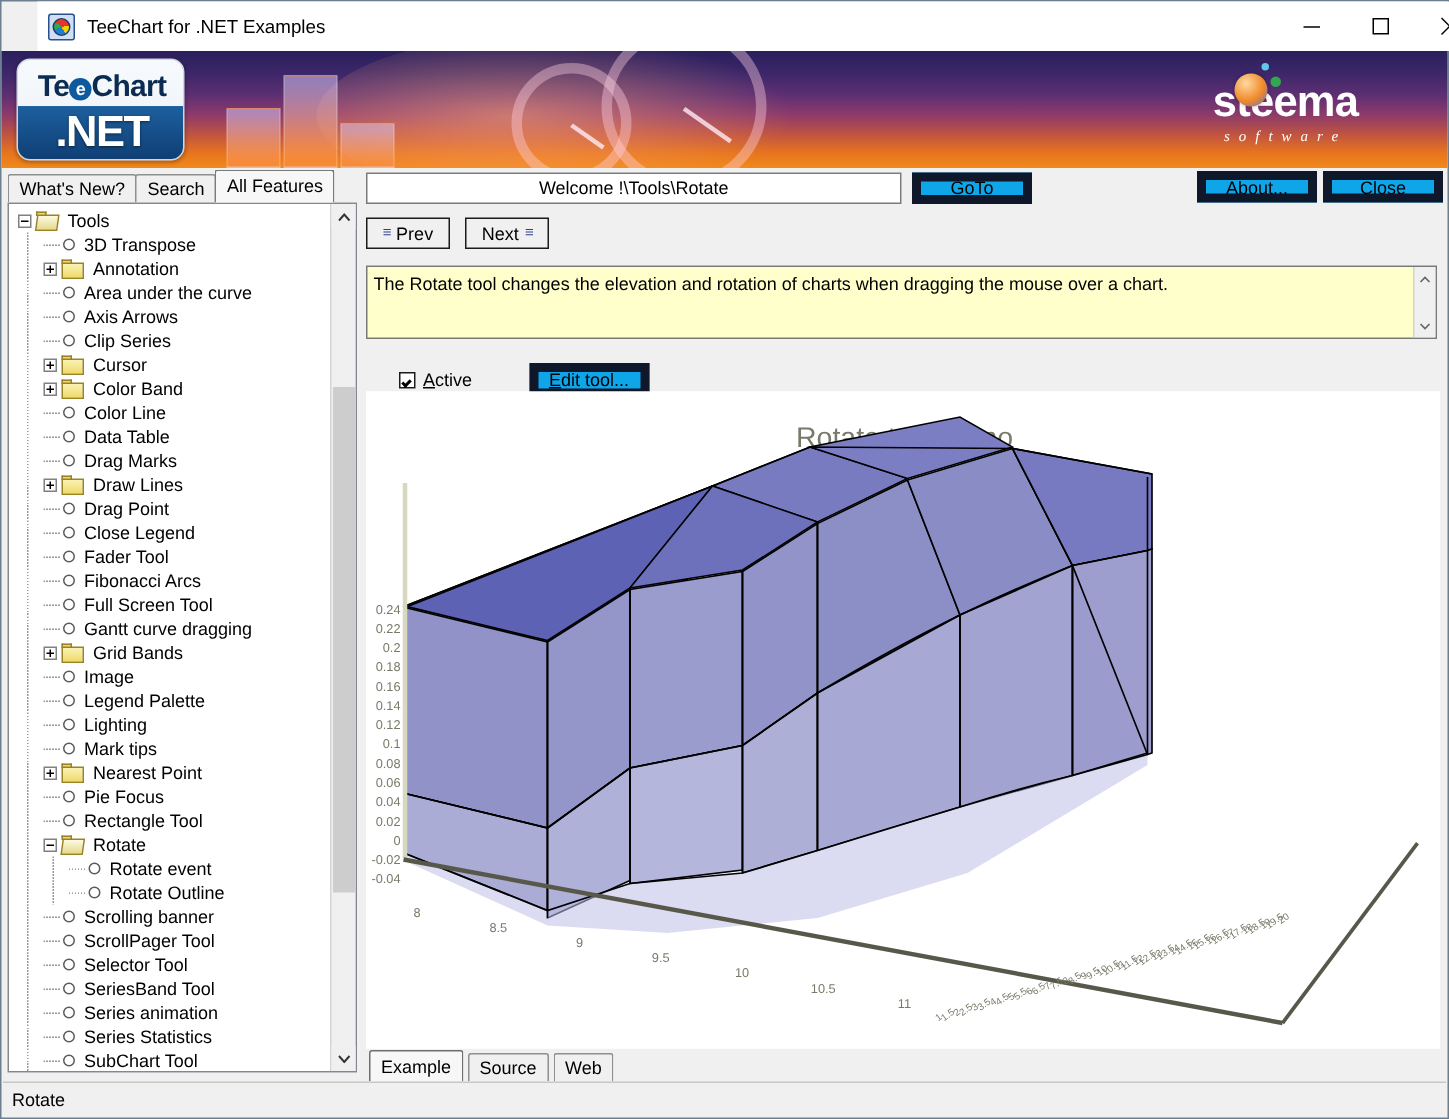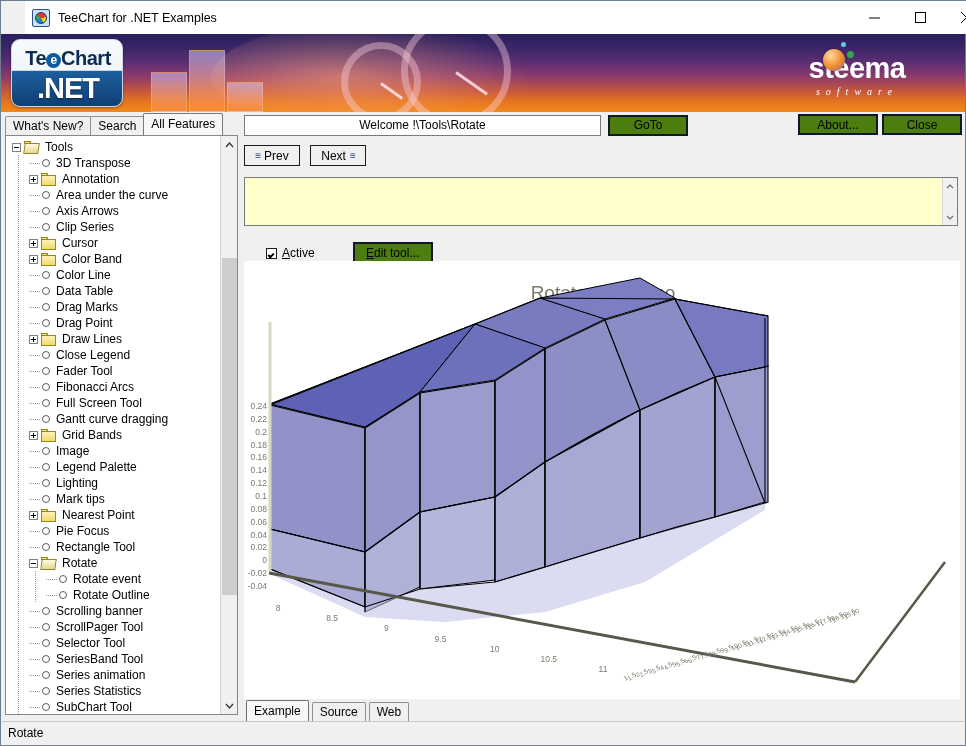--- a/index.html
+++ b/index.html
@@ -242,21 +242,21 @@
 
   #goto-row { display: flex; align-items: center; height: 22px; }
   #path-input {
     width: 357px; height: 21px; border: 1px solid #7a7a7a;
     background: #fff; font-size: 12px; color: #000;
     padding: 0 3px; line-height: 19px; outline: none;
     font-family: "Liberation Sans", sans-serif;
     text-align: center;
   }
   .btn {
-    height: 21px; border: 2px solid #0f172a; background: #4d7c0f;
+    height: 21px; border: 6px solid #0f172a; background: #0ea5e9;
     font-size: 12px; color: #000; display: flex;
     align-items: center; justify-content: center;
     font-family: "Liberation Sans", sans-serif; cursor: default;
   }
   #goto-btn { width: 80px; margin-left: 7px; }
   #about-btn { width: 80px; position: absolute; right: 84px; top: 0; }
   #close-btn { width: 80px; position: absolute; right: 0; top: 0; }
 
   #nav-row { margin-top: 9px; display: flex; }
   .navbtn {
@@ -492,33 +492,33 @@
         <div class="node">
           <div class="indent" style="width: 23px;"></div>
           <div class="vline" style="left: 12px;"></div>
           <div class="dots"></div>
           <div class="bullet"></div>
           <span class="lbl">Drag Marks</span>
         </div>
         <div class="node">
           <div class="indent" style="width: 23px;"></div>
           <div class="vline" style="left: 12px;"></div>
-          <div class="dots"></div>
-          <div class="bullet"></div>
-          <span class="lbl">Drag Point</span>
-        </div>
-        <div class="node">
-          <div class="indent" style="width: 23px;"></div>
-          <div class="vline" style="left: 12px;"></div>
           <div class="expander plus"></div>
           <div class="folder">
             <span class="tab"></span>
             <span class="body"></span>
           </div>
           <span class="lbl">Draw Lines</span>
+        </div>
+        <div class="node">
+          <div class="indent" style="width: 23px;"></div>
+          <div class="vline" style="left: 12px;"></div>
+          <div class="dots"></div>
+          <div class="bullet"></div>
+          <span class="lbl">Drag Point</span>
         </div>
         <div class="node">
           <div class="indent" style="width: 23px;"></div>
           <div class="vline" style="left: 12px;"></div>
           <div class="dots"></div>
           <div class="bullet"></div>
           <span class="lbl">Close Legend</span>
         </div>
         <div class="node">
           <div class="indent" style="width: 23px;"></div>
@@ -714,20 +714,21 @@
         <span class="navico">≡</span>
         <span>Prev</span>
       </div>
       <div class="navbtn">
         <span>Next</span>
         <span class="navico">≡</span>
       </div>
     </div>
 
     <div id="desc-box">
+      <div id="desc-text">The Rotate tool changes the elevation and rotation of charts when dragging the mouse over a chart.</div>
       <div id="desc-scroll">
         <div class="a up">
           <svg width="8" height="5" viewBox="0 0 8 5">
               <polyline points="1,4 4,1 7,4" fill="none" stroke="#666" stroke-width="1.1"></polyline>
             </svg>
         </div>
         <div class="a down">
           <svg width="8" height="5" viewBox="0 0 8 5">
               <polyline points="1,1 4,4 7,1" fill="none" stroke="#666" stroke-width="1.1"></polyline>
             </svg>

